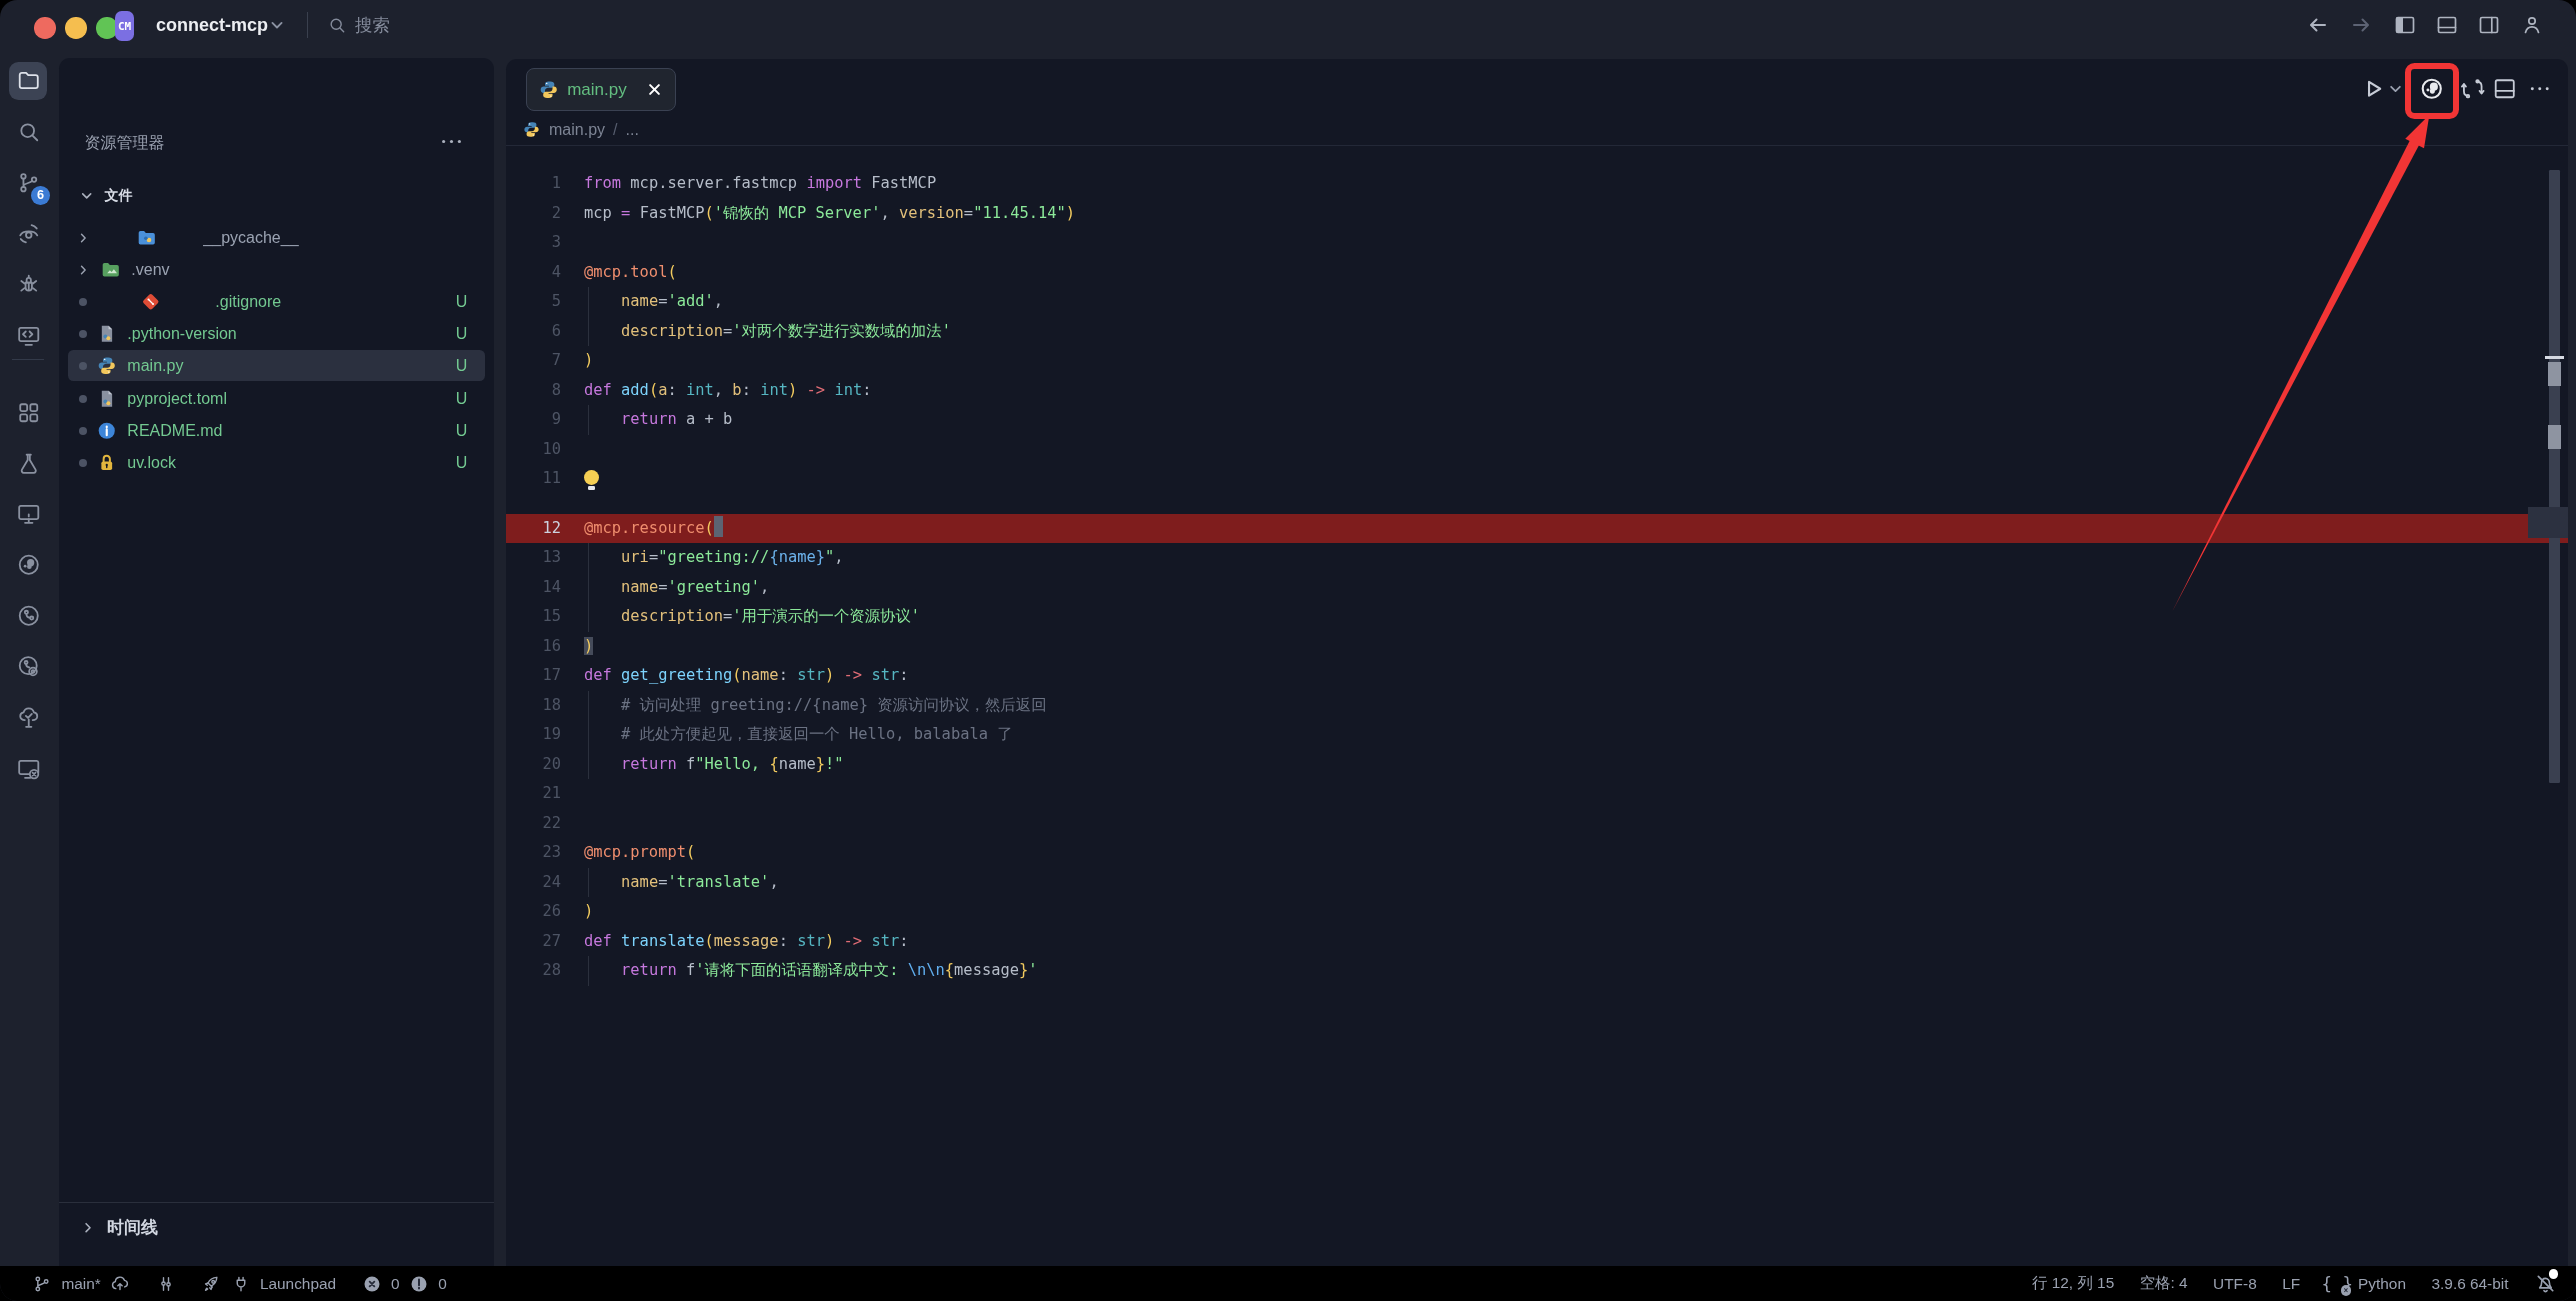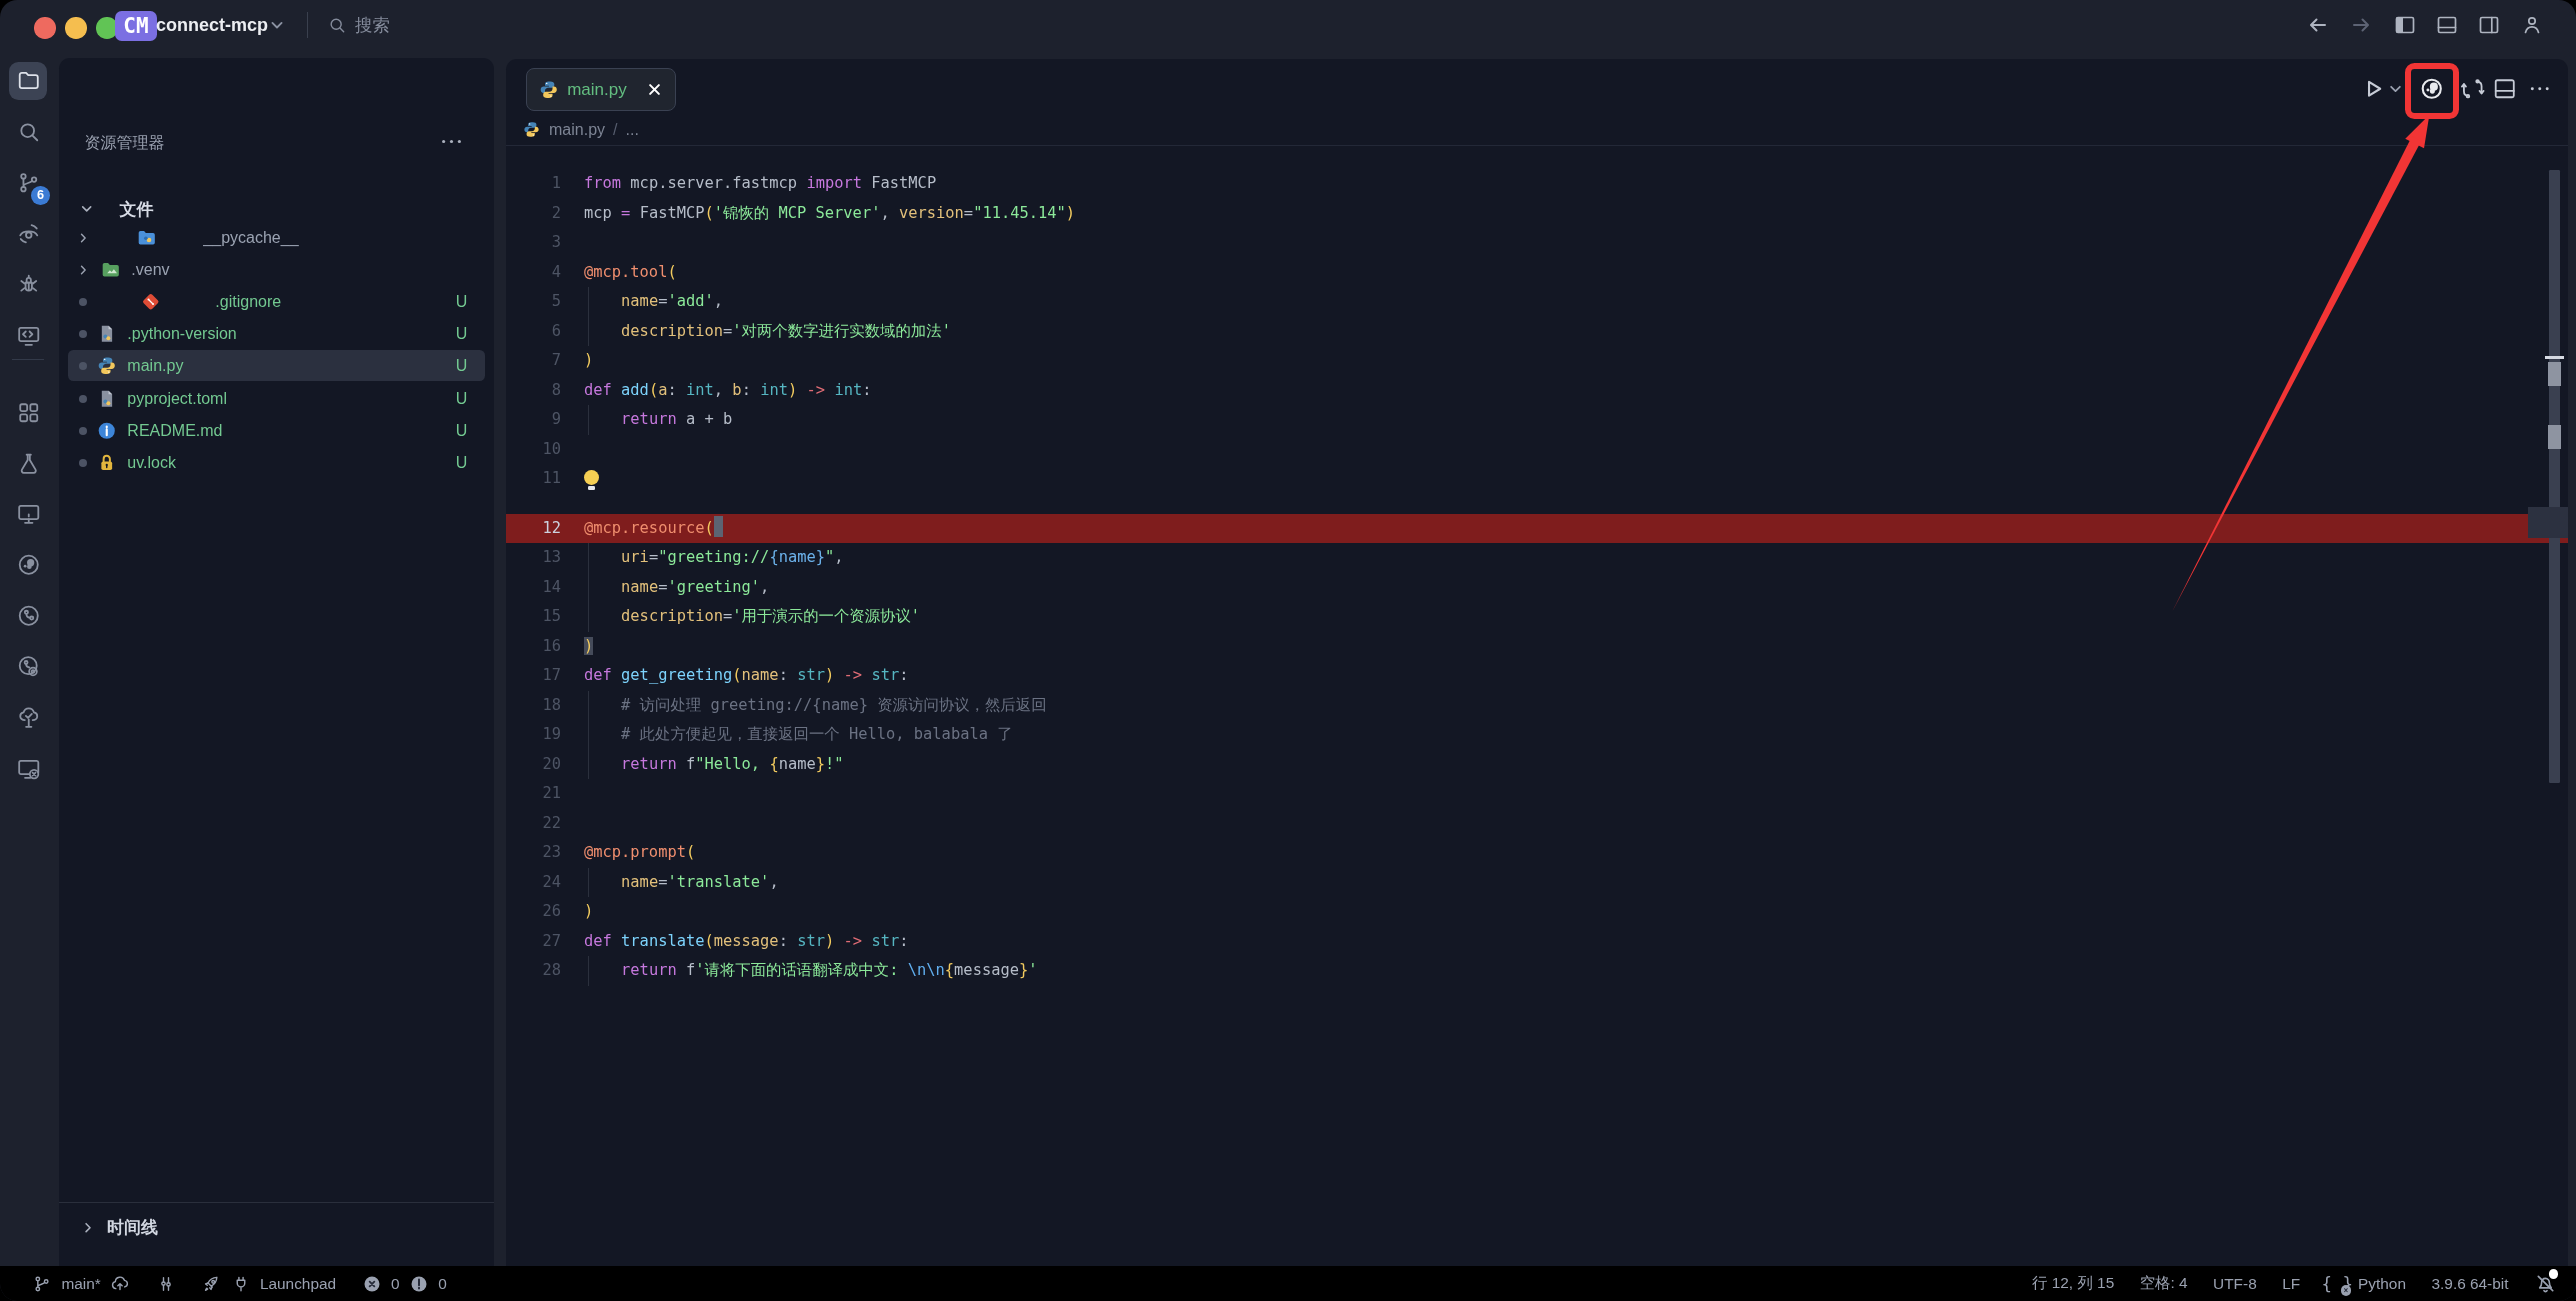--- a/index.html
+++ b/index.html
@@ -4,21 +4,21 @@
 <style>
   html,body{margin:0;padding:0;background:#000;}
   body{width:2576px;height:1301px;position:relative;font-family:"Liberation Sans","DejaVu Sans",sans-serif;-webkit-font-smoothing:antialiased;}
   .window{position:absolute;inset:0;background:#1d212d;border-radius:17.4px;overflow:hidden;}
   .icon{display:inline-flex;align-items:center;justify-content:center;}
   .icon svg{width:100%;height:100%;}
 
   
   .titlebar{position:absolute;left:0;top:0;width:2576px;height:50px;background:#2227340;}
   .tl{position:absolute;top:17.4px;width:21.5px;height:21.5px;border-radius:50%;}
-  .app-badge{position:absolute;left:115px;top:11.4px;width:42px;height:29.5px;border-radius:6.7px;background:#7b6fe2;color:#fff;font-weight:bold;font-size:21px;display:flex;align-items:center;justify-content:center;font-family:"DejaVu Sans Mono",monospace;}
+  .app-badge{position:absolute;left:115px;top:11.4px;width:19px;height:29.5px;border-radius:6.7px;background:#7b6fe2;color:#fff;font-weight:bold;font-size:11px;display:flex;align-items:center;justify-content:center;font-family:"DejaVu Sans Mono",monospace;}
   .app-name{position:absolute;left:156px;top:0;height:50px;display:flex;align-items:center;color:#eceef2;font-size:18px;font-weight:bold;}
   .tb-chev{position:absolute;left:267px;top:15.4px;width:20px;height:20px;color:#8b92a2;}
   .tb-div{position:absolute;left:307px;top:12px;width:1.3px;height:25.5px;background:#3a404e;}
   .tb-search{position:absolute;left:327px;top:0;height:50px;display:flex;align-items:center;gap:8px;color:#848b9b;font-size:17.4px;}
   .tb-search .icon{width:20px;height:20px;}
   .tb-right{position:absolute;top:12.7px;width:24px;height:24px;color:#aeb4c0;}
   .dim{color:#5d6374;}
 
   
   .activitybar{position:absolute;left:0;top:50px;width:56px;bottom:35px;}
@@ -28,21 +28,21 @@
   .ab-badge{position:absolute;right:-2.7px;bottom:-2.7px;min-width:19px;height:19px;border-radius:9.4px;background:#3b7bd4;color:#fff;font-size:12.7px;display:flex;align-items:center;justify-content:center;font-weight:bold;}
   .ab-div{position:absolute;left:12px;width:32px;height:1.3px;background:#333a49;}
 
   
   .sidebar{position:absolute;left:59px;top:58px;width:435px;height:1220px;background:#131724;border-radius:10.7px;}
   .editor{position:absolute;left:506px;top:59px;width:2062px;height:1220px;background:#131724;border-radius:10.7px;overflow:hidden;}
 
   
   .sb-header{position:absolute;left:25.5px;top:70px;right:20px;height:31px;display:flex;align-items:center;color:#9aa1b0;font-size:16px;}
   .sb-header .more{position:absolute;right:9.4px;top:0;width:27px;height:27px;color:#aab0bd;}
-  .sec-header{position:absolute;left:19px;top:122px;right:13.4px;height:32px;display:flex;align-items:center;gap:24px;color:#d8dce6;font-size:17px;font-weight:bold;margin-top:13px;}
+  .sec-header{position:absolute;left:19px;top:122px;right:13.4px;height:32px;display:flex;align-items:center;gap:9px;color:#d8dce6;font-size:14px;font-weight:bold;}
   .sec-header .icon{width:17.4px;height:17.4px;color:#aab0bd;}
   .file-row{position:absolute;left:9.4px;right:9.4px;height:31px;border-radius:5.4px;display:flex;align-items:center;font-size:16px;}
   .file-row.selected{background:#2b303f;}
   .fr-dot{width:8px;height:8px;border-radius:50%;background:#4c5364;margin-left:10.7px;flex:none;}
   .fr-chev{width:16px;height:16px;color:#9aa1b0;margin-left:6.7px;flex:none;}
   .fr-icon{width:21.5px;height:21.5px;margin-left:9.4px;flex:none;}
   .fr-label{margin-left:9.4px;flex:1;white-space:nowrap;overflow:hidden;}
   .fr-label.untracked{color:#73c991;}
   .fr-label.dir{color:#9ba3b2;}
   .fr-status{color:#73c991;margin-right:17.4px;font-size:16px;}

